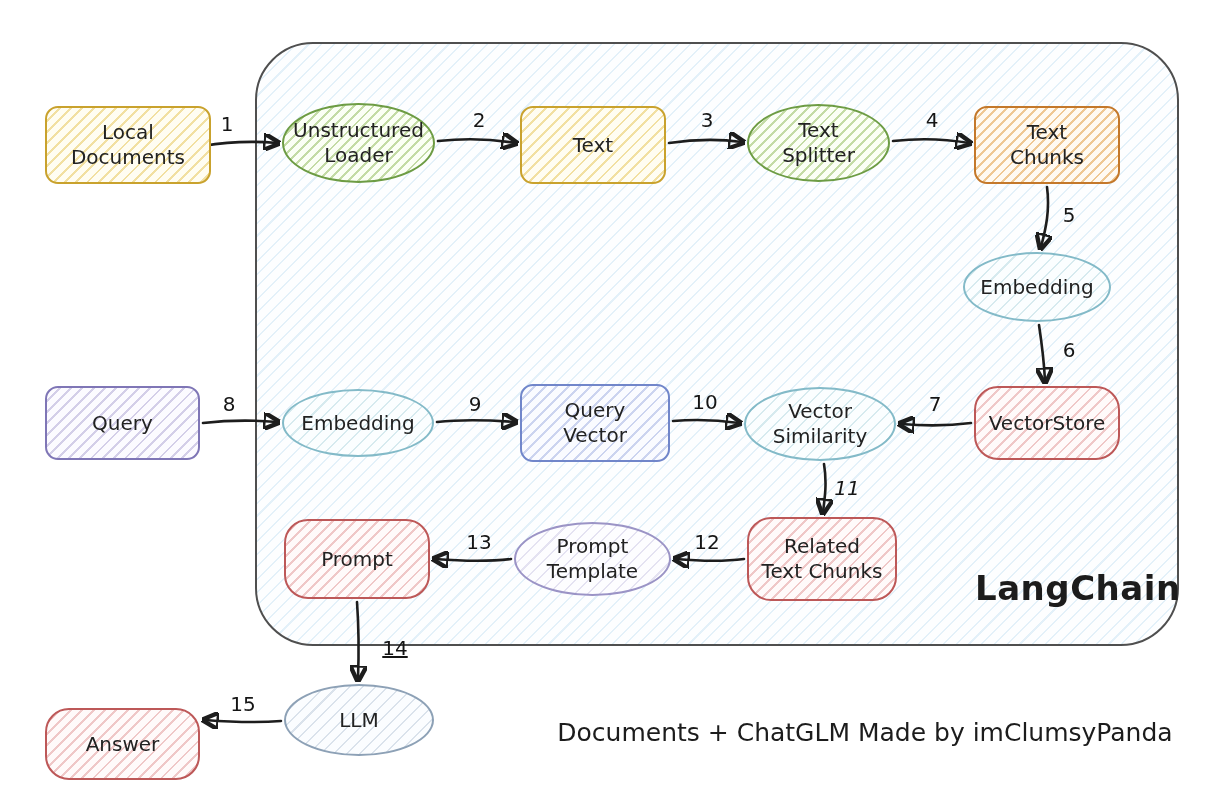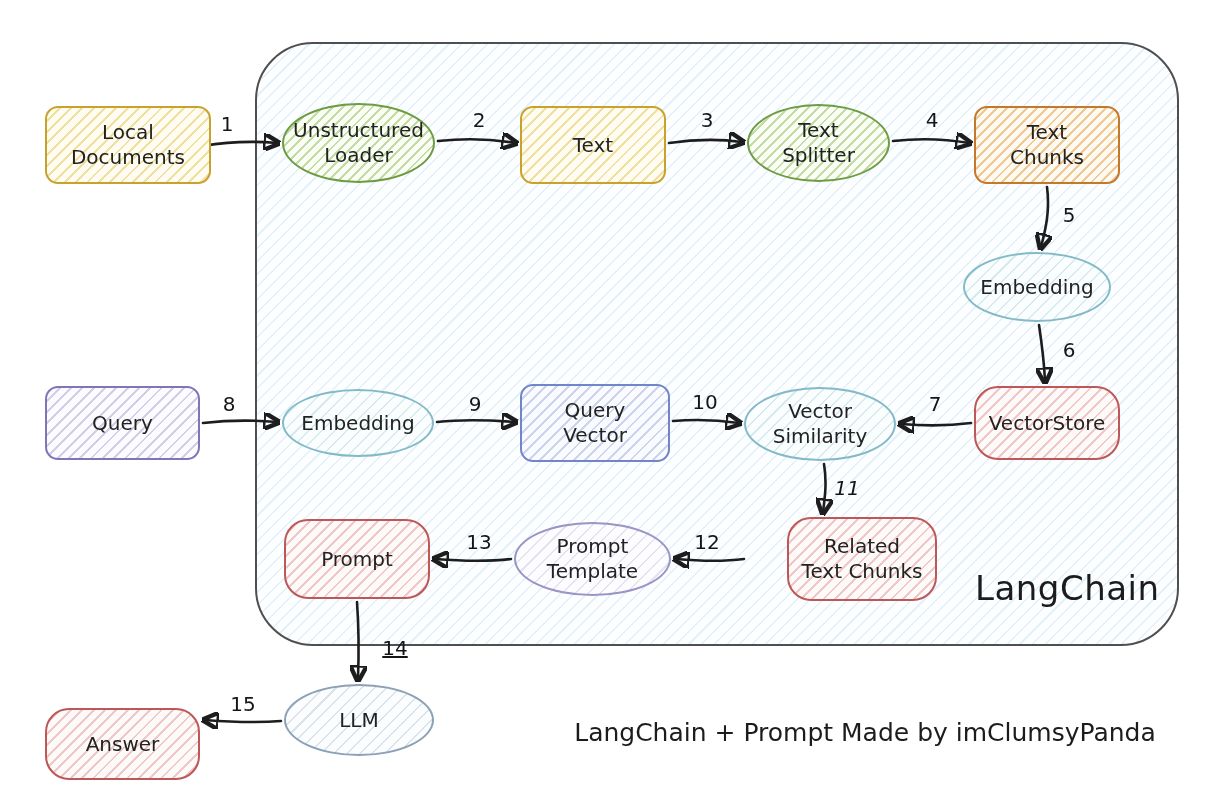--- a/index.html
+++ b/index.html
@@ -14,21 +14,21 @@
   .container-box{
     position:absolute;left:255px;top:42px;width:920px;height:600px;
     border:2.5px solid #4f4f4f;border-radius:58px;
     background:
       repeating-linear-gradient(135deg, rgba(168,210,236,0.30) 0 1.5px, rgba(0,0,0,0) 1.5px 9px),
       #fdfeff;
     z-index:1;
   }
   .container-label{
     position:absolute;left:975px;top:568px;width:175px;
-    font-size:34px;font-weight:400;color:#1c1c1c;text-align:center;
+    font-size:34px;font-weight:700;color:#1c1c1c;text-align:center;
     z-index:3;letter-spacing:0.5px;
   }
   svg.edges{position:absolute;left:0;top:0;width:1206px;height:798px;z-index:2;}
   svg.edges path{stroke:#1d1d1d;stroke-width:2.6;fill:none;stroke-linecap:round;}
   .node{
     position:absolute;display:flex;align-items:center;justify-content:center;
     text-align:center;font-size:20px;line-height:1.25;color:#222;
     white-space:pre-line;z-index:3;box-sizing:border-box;padding:0 12px;
   }
   .rect{border-radius:13px;border:2.5px solid;}
@@ -117,21 +117,21 @@
   </div>
   <div class="node rect n-blue" style="left:520px;top:384px;width:150px;height:78px;">
     <span>Query
 Vector</span>
   </div>
   <div class="node ellipse n-teal" style="left:744px;top:387px;width:152px;height:74px;">
     <span>Vector
 Similarity</span>
   </div>
 
-  <div class="node rect n-red" style="left:787px;top:517px;width:150px;height:84px;">
+  <div class="node rect n-red" style="left:747px;top:517px;width:150px;height:84px;">
     <span>Related
 Text Chunks</span>
   </div>
   <div class="node ellipse n-lavender" style="left:514px;top:522px;width:157px;height:74px;">
     <span>Prompt
 Template</span>
   </div>
   <div class="node rect n-red" style="left:284px;top:519px;width:146px;height:80px;">
     <span>Prompt</span>
   </div>
@@ -152,15 +152,15 @@
   <div class="num" style="left:918px;top:392px;">7</div>
   <div class="num" style="left:212px;top:392px;">8</div>
   <div class="num" style="left:458px;top:392px;">9</div>
   <div class="num" style="left:688px;top:390px;">10</div>
   <div class="num" style="left:830px;top:476px;font-style:italic;">11</div>
   <div class="num" style="left:690px;top:530px;">12</div>
   <div class="num" style="left:462px;top:530px;">13</div>
   <div class="num" style="left:378px;top:636px;text-decoration:underline;">14</div>
   <div class="num" style="left:226px;top:692px;">15</div>
 
-  <div class="footer">LangChain + Prompt Made by imClumsyPanda</div>
+  <div class="footer">Documents + ChatGLM Made by imClumsyPanda</div>
 
 </div>
 
 </body></html>

